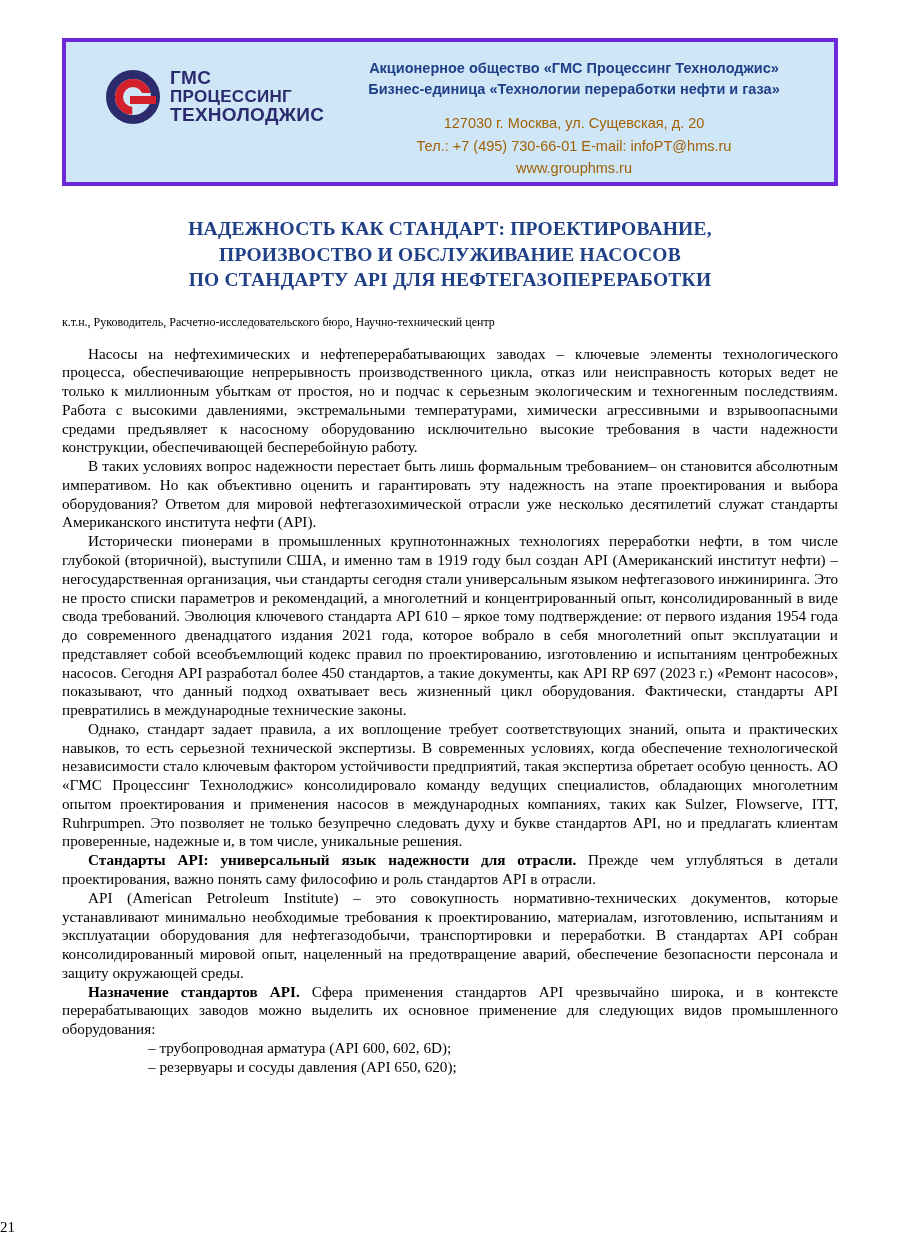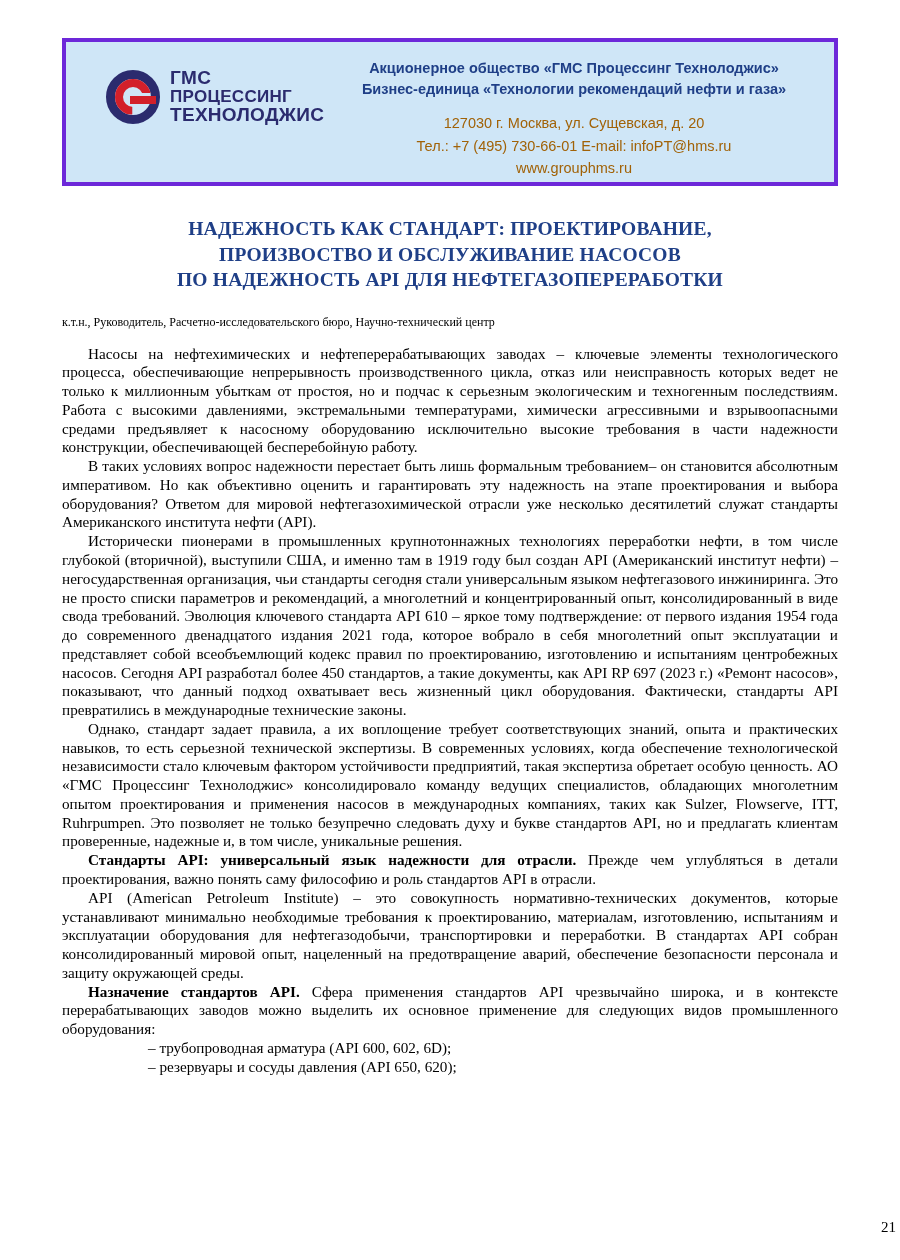--- a/index.html
+++ b/index.html
@@ -144,21 +144,21 @@
     text-indent: 0;
     padding-left: 60px;
   }
 
   
   .page-number {
     position: absolute;
     bottom: 24px;
     left: 0;
     width: 896px;
-    text-align: right;
+    text-align: left;
     font-size: 15px;
   }
 </style>
 </head>
 <body>
 
 <div class="page">
 
   <div class="header-box">
     <div class="logo-wrap">
@@ -169,34 +169,34 @@
       </div>
       <div class="logo-text">
         <div class="l1">ГМС</div>
         <div class="l2">ПРОЦЕССИНГ</div>
         <div class="l3">ТЕХНОЛОДЖИС</div>
       </div>
     </div>
     <div class="header-text">
       <div class="org">
         <div>Акционерное общество «ГМС Процессинг Технолоджис»</div>
-        <div>Бизнес-единица «Технологии рекомендаций нефти и газа»</div>
+        <div>Бизнес-единица «Технологии переработки нефти и газа»</div>
       </div>
       <div class="header-contacts">
         <div>127030 г. Москва, ул. Сущевская, д. 20</div>
         <div>Тел.: +7 (495) 730-66-01   E-mail: infoPT@hms.ru</div>
         <div>www.grouphms.ru</div>
       </div>
     </div>
   </div>
 
   <div class="title">
     <div>НАДЕЖНОСТЬ КАК СТАНДАРТ: ПРОЕКТИРОВАНИЕ,</div>
     <div>ПРОИЗВОСТВО И ОБСЛУЖИВАНИЕ НАСОСОВ</div>
-    <div>ПО НАДЕЖНОСТЬ API ДЛЯ НЕФТЕГАЗОПЕРЕРАБОТКИ</div>
+    <div>ПО СТАНДАРТУ API ДЛЯ НЕФТЕГАЗОПЕРЕРАБОТКИ</div>
   </div>
 
   <div class="author-block">
     <div class="author-role">к.т.н., Руководитель, Расчетно-исследовательского бюро, Научно-технический центр</div>
   </div>
 
   <div class="body-text">
     <p>Насосы на нефтехимических и нефтеперерабатывающих заводах – ключевые элементы технологического процесса, обеспечивающие непрерывность производственного цикла, отказ или неисправность которых ведет не только к миллионным убыткам от простоя, но и подчас к серьезным экологическим и техногенным последствиям. Работа с высокими давлениями, экстремальными температурами, химически агрессивными и взрывоопасными средами предъявляет к насосному оборудованию исключительно высокие требования в части надежности конструкции, обеспечивающей бесперебойную работу.</p>
     <p>В таких условиях вопрос надежности перестает быть лишь формальным требованием– он становится абсолютным императивом. Но как объективно оценить и гарантировать эту надежность на этапе проектирования и выбора оборудования? Ответом для мировой нефтегазохимической отрасли уже несколько десятилетий служат стандарты Американского института нефти (API).</p>
     <p>Исторически пионерами в промышленных крупнотоннажных технологиях переработки нефти, в том числе глубокой (вторичной), выступили США, и именно там в 1919 году был создан API (Американский институт нефти) – негосударственная организация, чьи стандарты сегодня стали универсальным языком нефтегазового инжиниринга. Это не просто списки параметров и рекомендаций, а многолетний и концентрированный опыт, консолидированный в виде свода требований. Эволюция ключевого стандарта API 610 – яркое тому подтверждение: от первого издания 1954 года до современного двенадцатого издания 2021 года, которое вобрало в себя многолетний опыт эксплуатации и представляет собой всеобъемлющий кодекс правил по проектированию, изготовлению и испытаниям центробежных насосов. Сегодня API разработал более 450 стандартов, а такие документы, как API RP 697 (2023 г.) «Ремонт насосов», показывают, что данный подход охватывает весь жизненный цикл оборудования. Фактически, стандарты API превратились в международные технические законы.</p>

